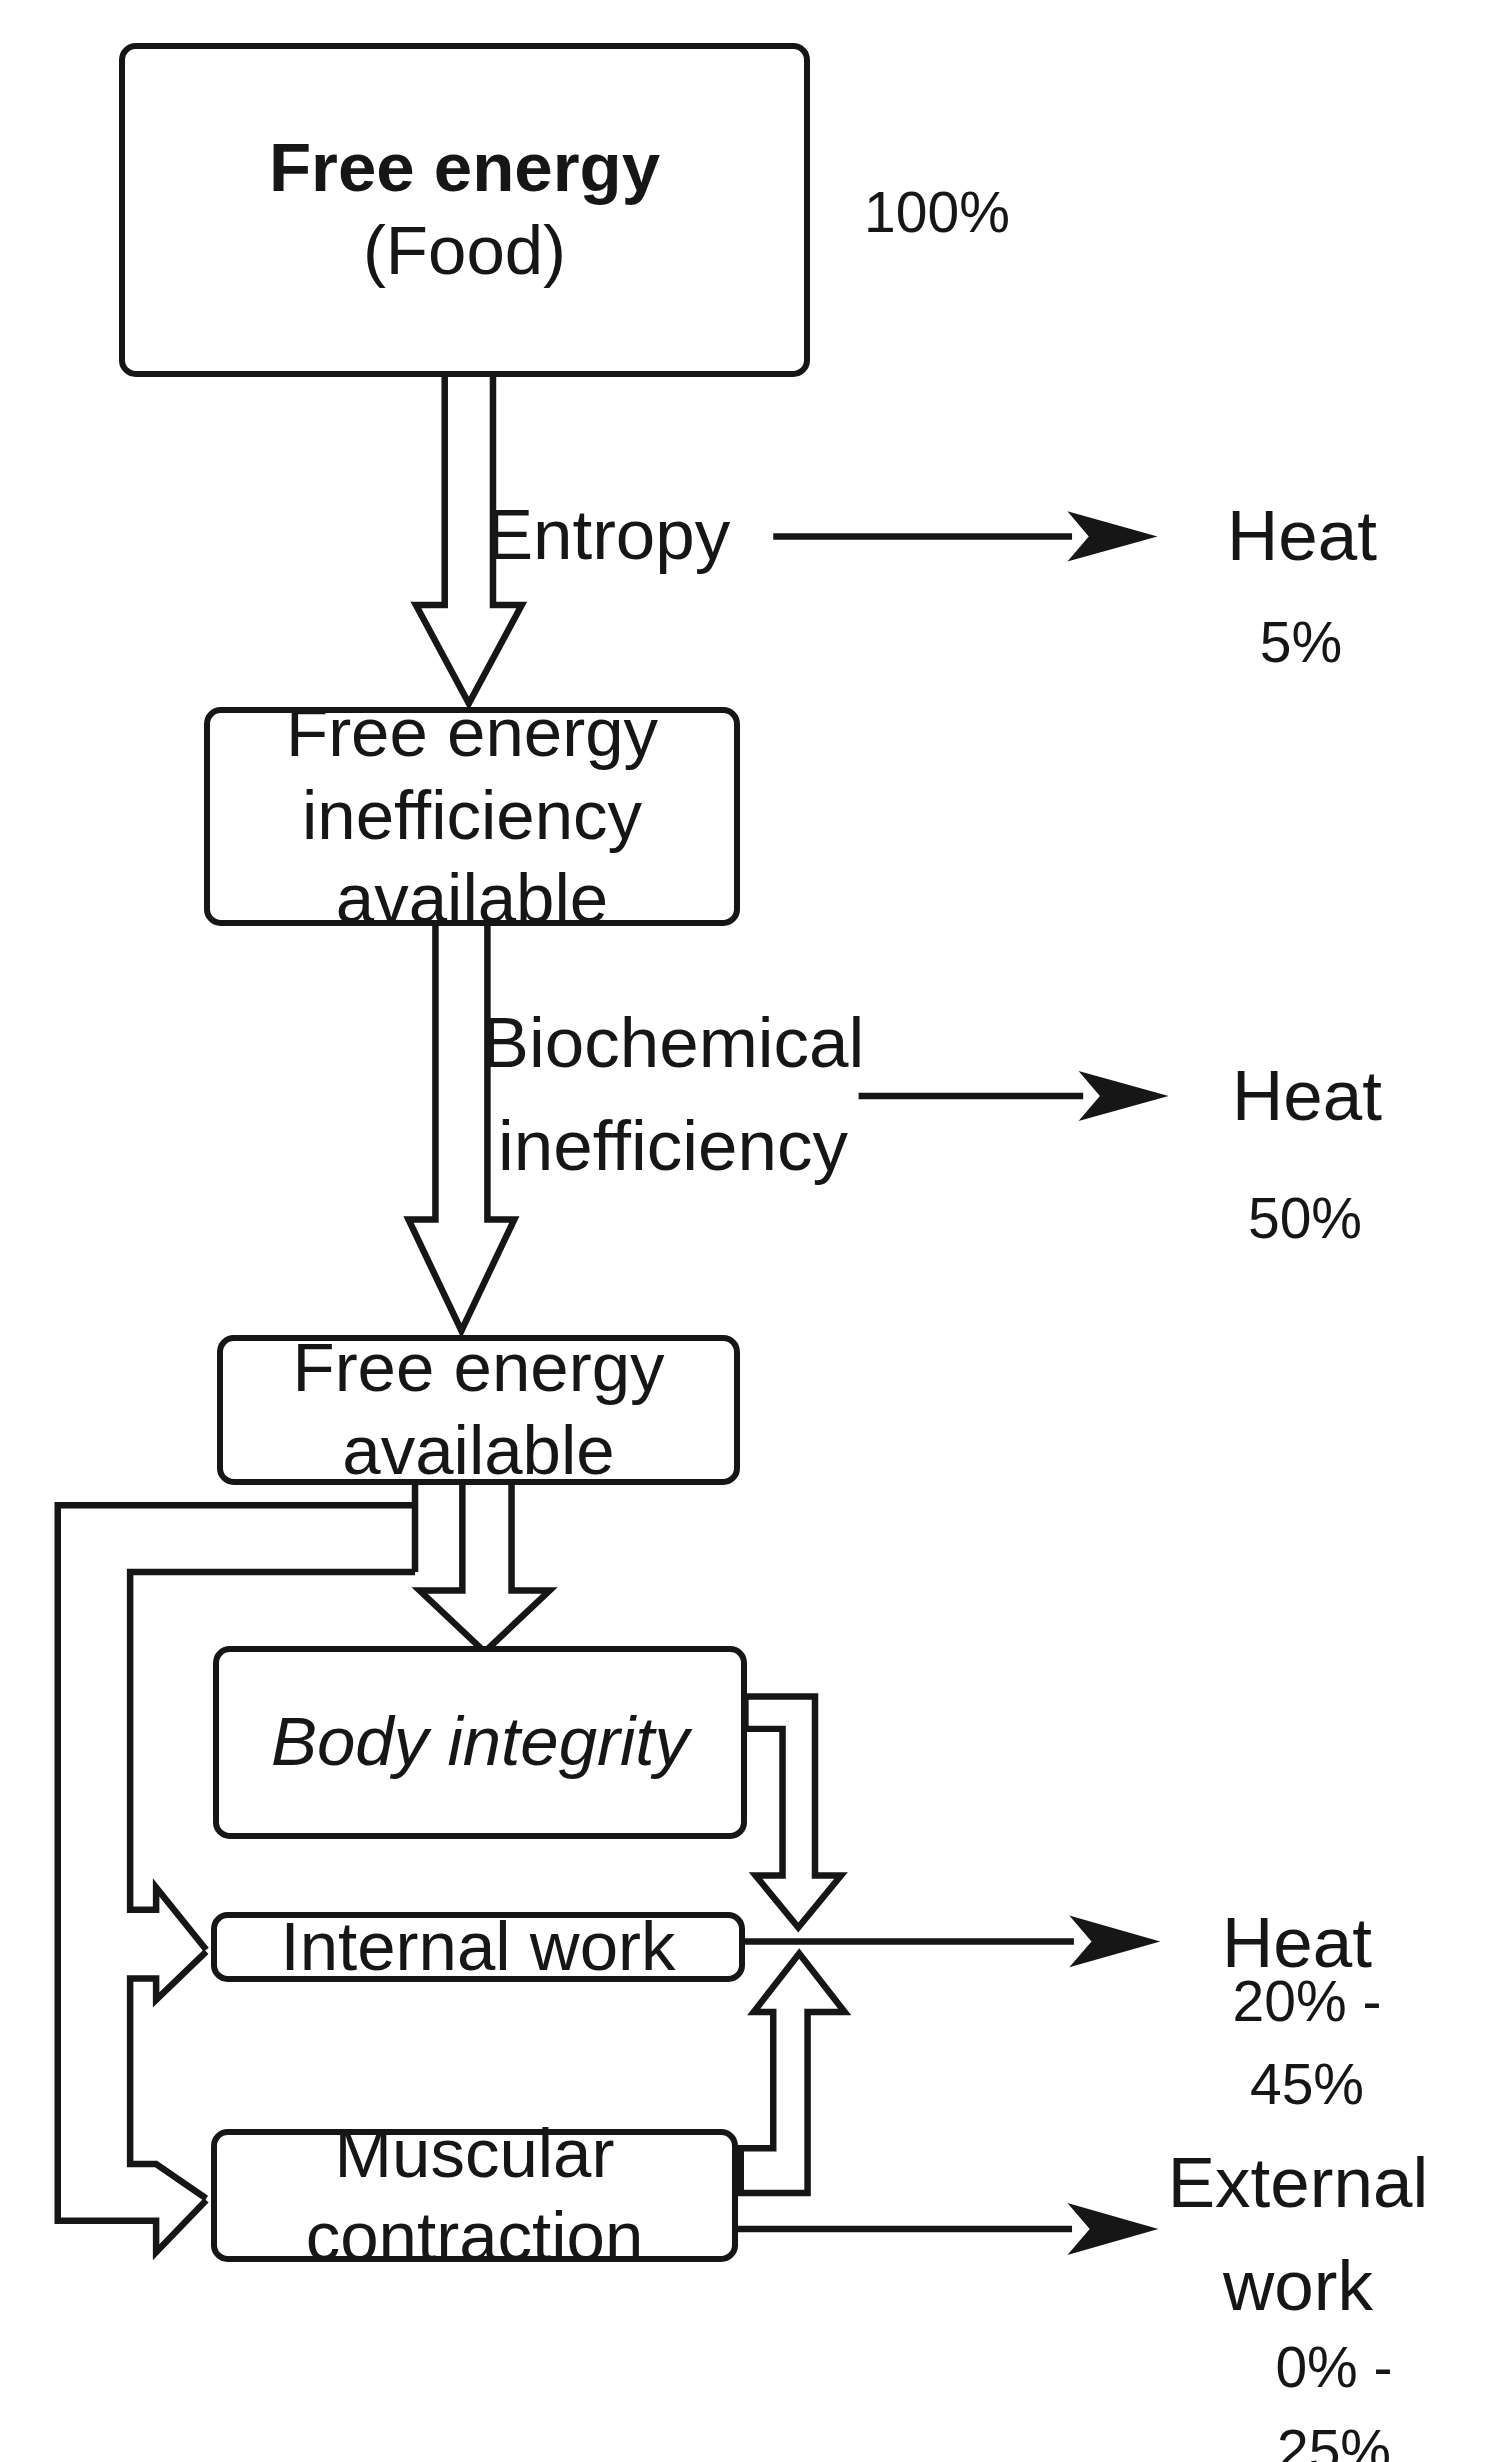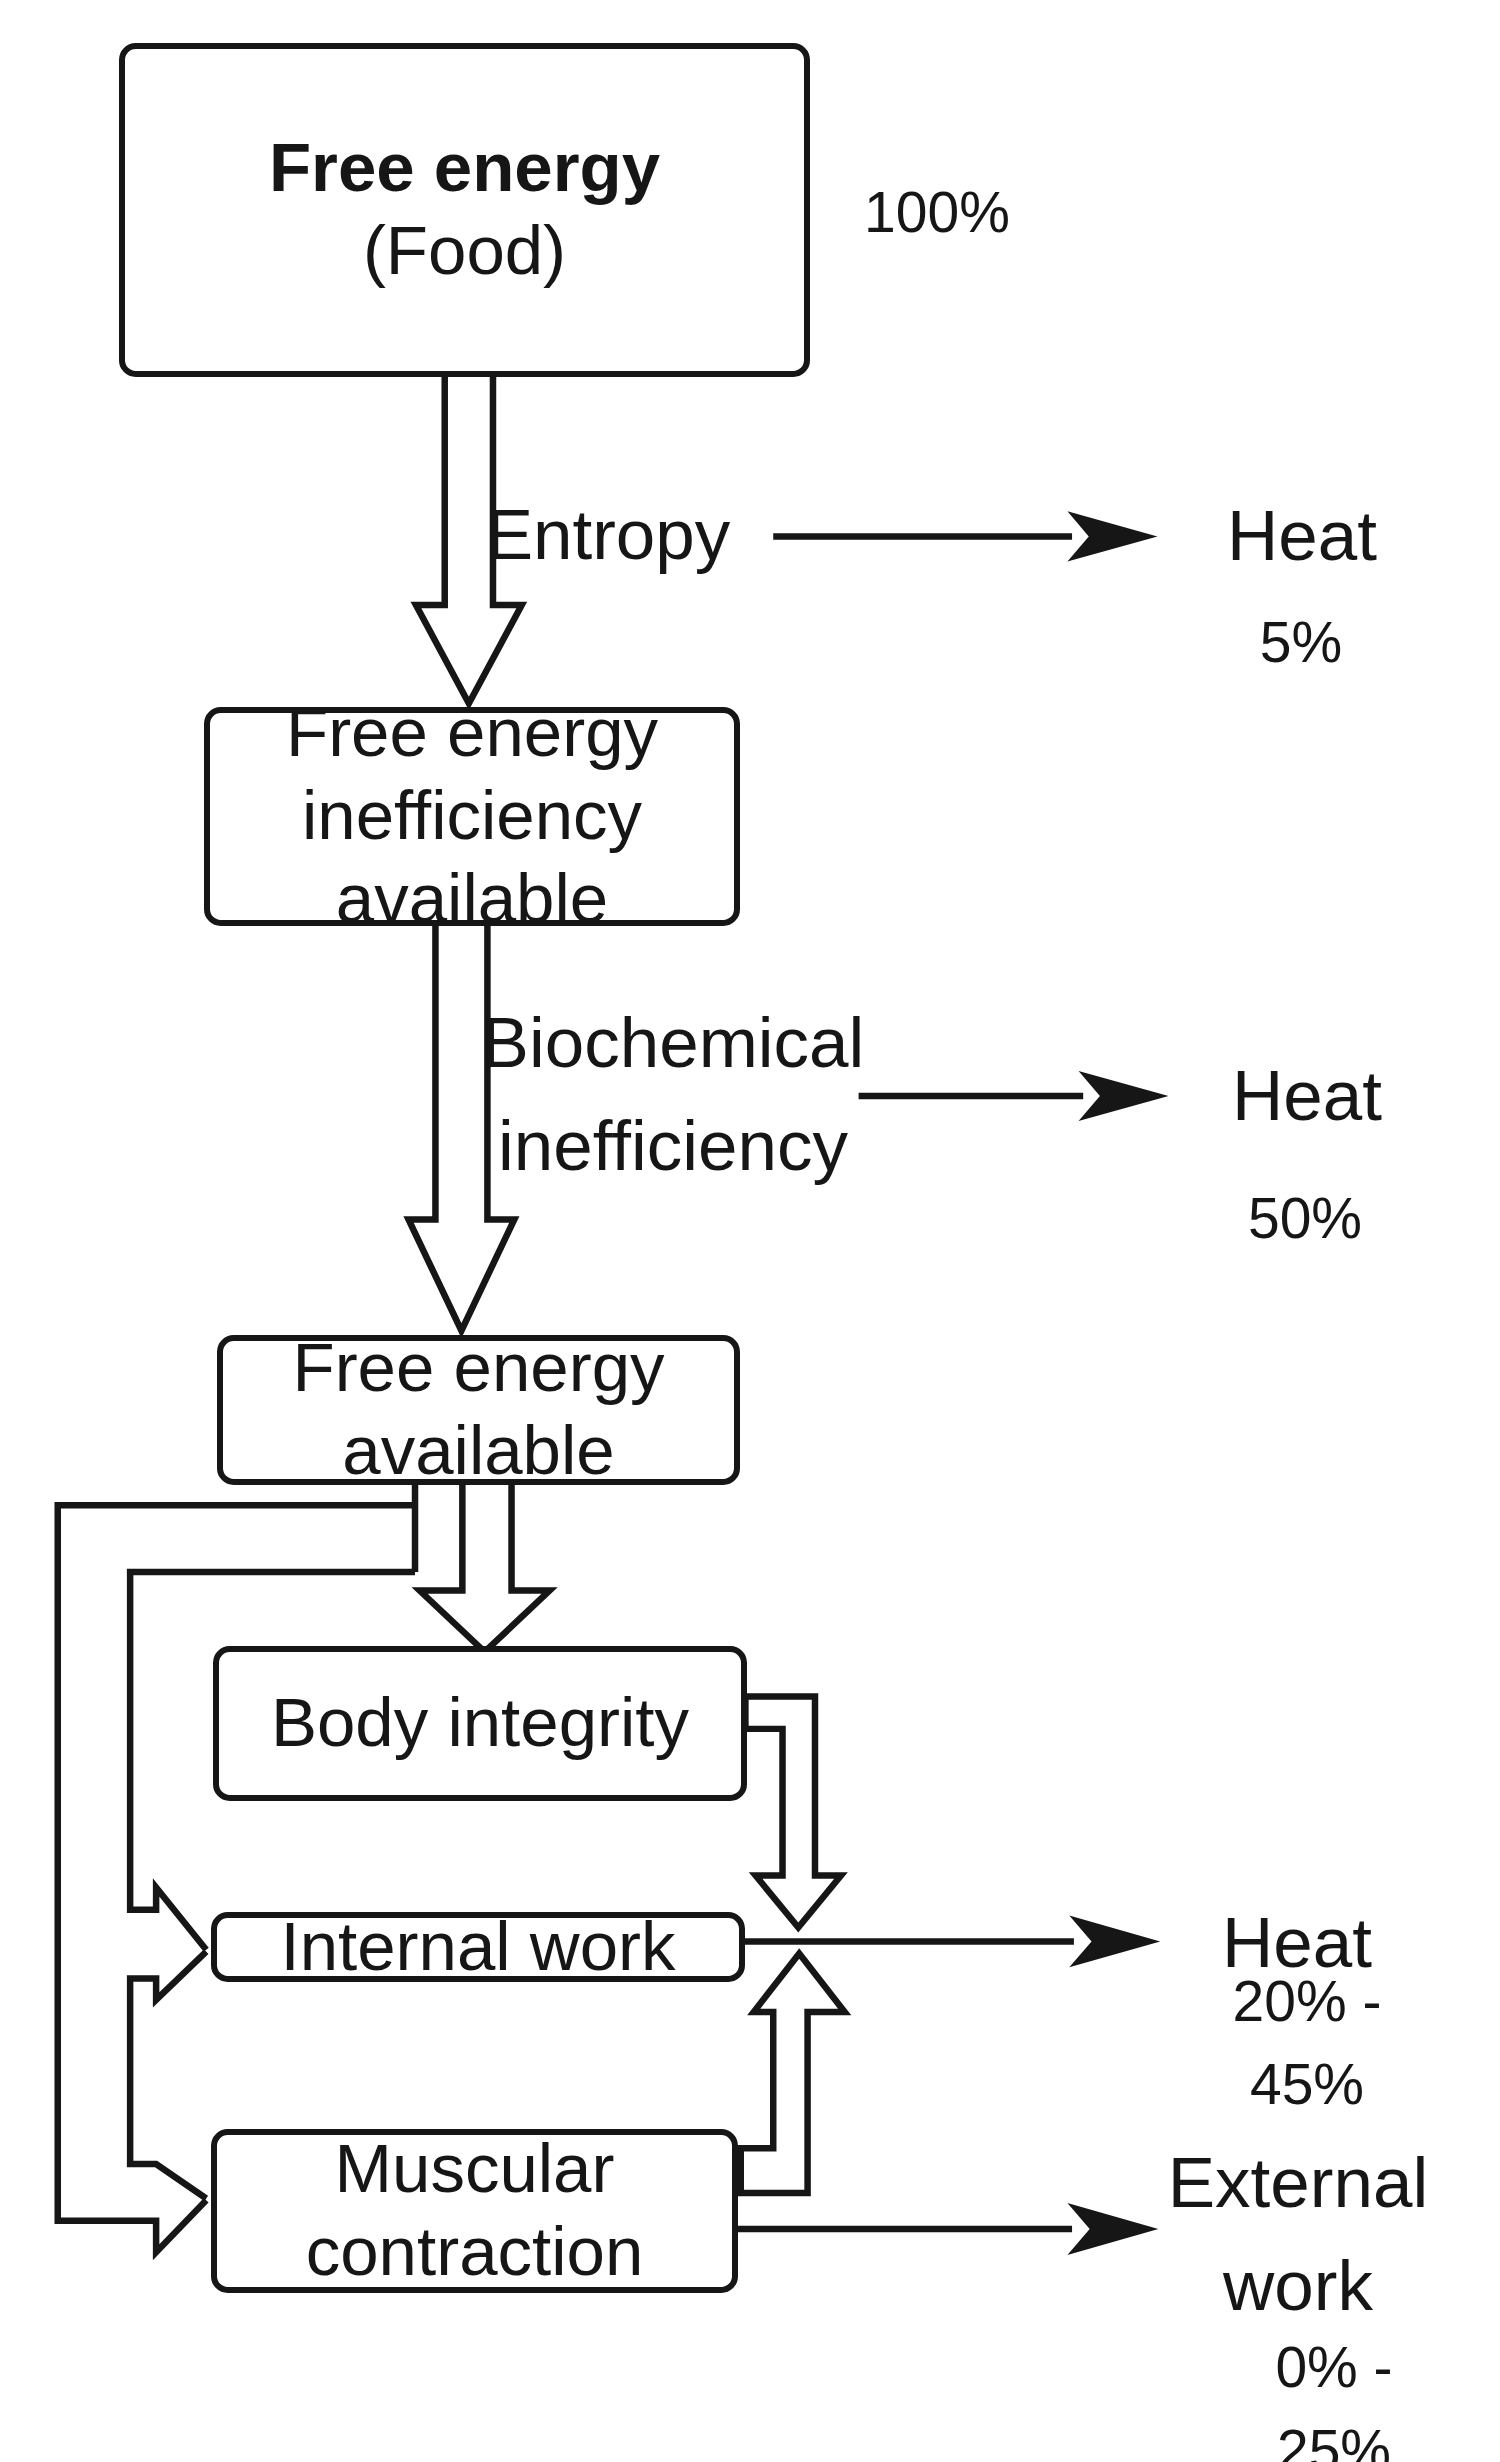--- a/index.html
+++ b/index.html
@@ -22,23 +22,23 @@
   .bold{ font-weight:bold; }
   .lbl{
     position:absolute; transform:translate(-50%,-50%);
     white-space:pre-line; text-align:center; font-size:71px; line-height:1.45;
   }
   .pct{ font-weight:normal; font-size:57px; }
 
   #bx-food   { left:119px; top:43px;   width:691px; height:334px; }
   #bx-pot    { left:204px; top:707px;  width:536px; height:219px; }
   #bx-avail  { left:217px; top:1335px; width:523px; height:150px; }
-  #bx-body   { left:213px; top:1646px; width:534px; height:155px; }
+  #bx-body   { left:213px; top:1646px; width:534px; height:193px;font-style:italic; }
   #bx-int    { left:211px; top:1912px; width:534px; height:70px; }
-  #bx-musc   { left:211px; top:2129px; width:527px; height:164px; }
+  #bx-musc   { left:211px; top:2129px; width:527px; height:133px; }
 
   #lb-pct100 { left:937px; top:212px; }
   #lb-entropy{ left:608px;  top:535px; }
   #lb-heat1  { left:1302px; top:536px; }
   #lb-pct5   { left:1301px; top:642px; }
   #lb-bioch  { left:673px;  top:1095px; }
   #lb-heat2  { left:1307px; top:1096px; }
   #lb-pct50  { left:1305px; top:1218px; }
   #lb-heat3  { left:1297px; top:1943px; }
   #lb-pct2045{ left:1307px; top:2043px; }

